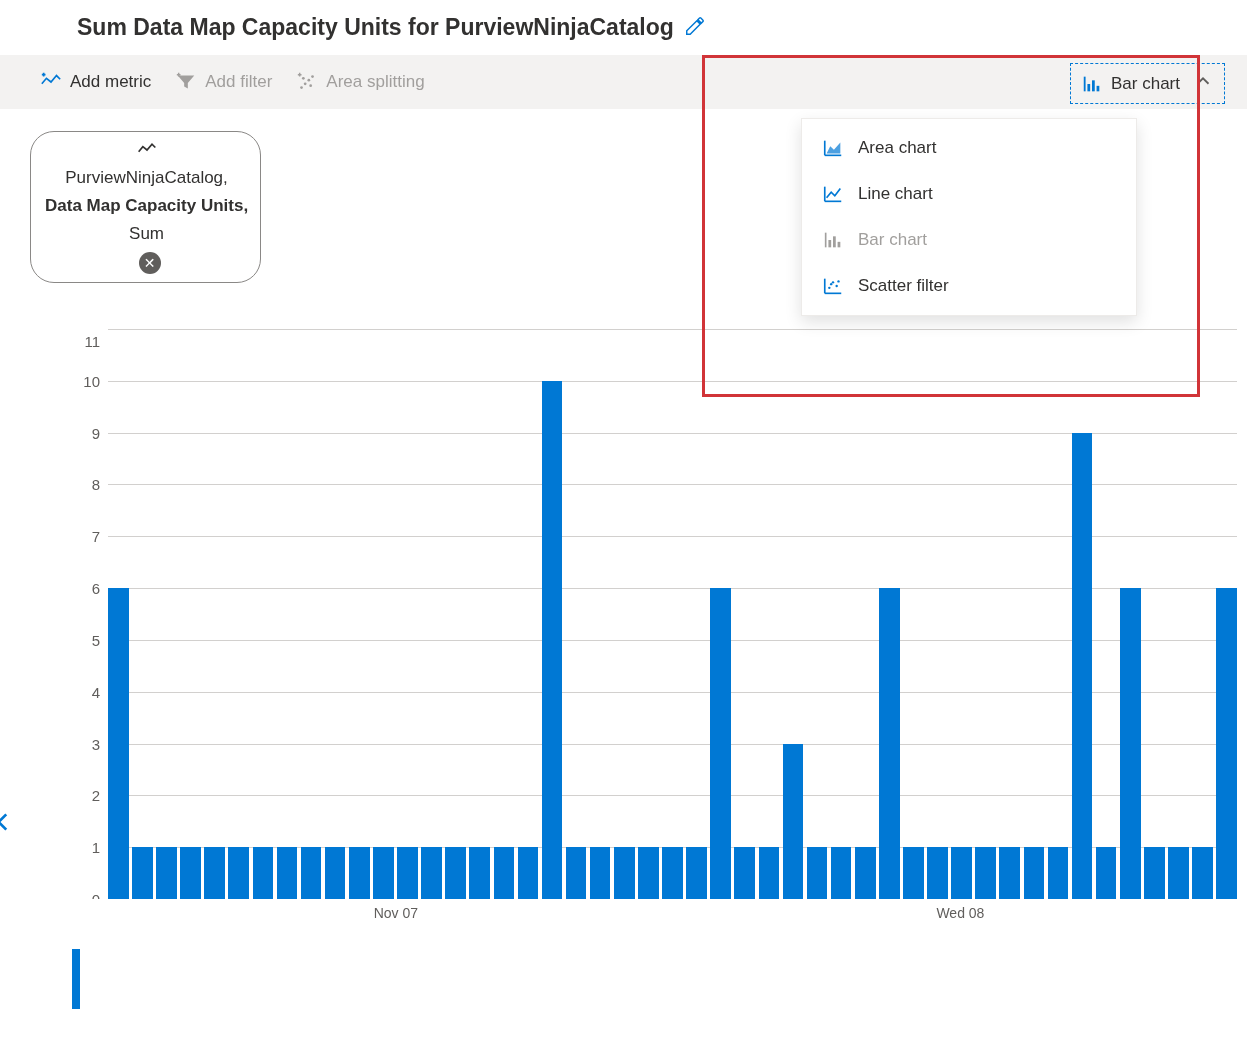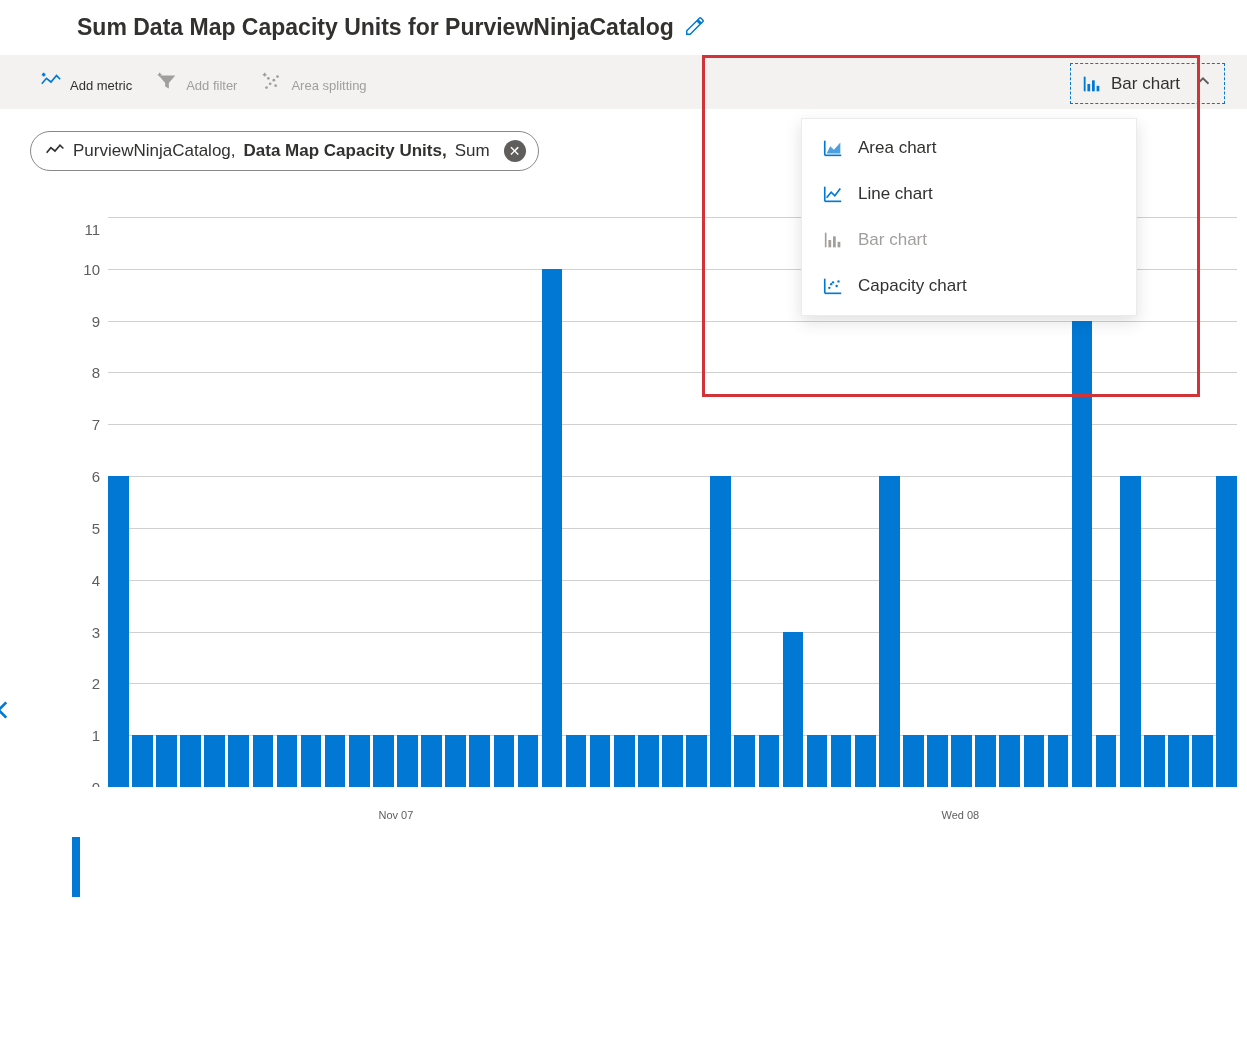--- a/index.html
+++ b/index.html
@@ -5,53 +5,53 @@
     * { box-sizing: border-box; margin: 0; padding: 0; font-family: "Segoe UI", Arial, sans-serif; }
     body { background: #ffffff; width: 1247px; position: relative; padding: 10px 0 40px 0; }
 
     
     .title-row { display: flex; align-items: center; gap: 10px; padding: 4px 0 14px 42px; margin-left: 35px; }
     .title-text { font-size: 23px; font-weight: 600; color: #323130; }
     .edit-icon svg { width: 22px; height: 22px; }
 
     
     .toolbar { display: flex; align-items: center; gap: 24px; background: #f3f2f1; padding: 12px 18px 12px 40px; position: relative; height: 54px; }
-    .toolbar-item { display: flex; align-items: flex-end; gap: 8px; font-size: 13px; color: #323130; cursor: pointer; }
+    .toolbar-item { display: flex; align-items: center; gap: 8px; font-size: 17px; color: #323130; cursor: pointer; }
     .toolbar-item.disabled { color: #a19f9d; }
     .toolbar-item svg { width: 22px; height: 22px; flex-shrink: 0; }
 
     .chart-type-selector { position: absolute; right: 22px; top: 8px; display: flex; align-items: center; gap: 8px; font-size: 17px; color: #323130; border: 1px dashed #0078d4; padding: 6px 10px; cursor: pointer; }
     .chart-type-selector svg { width: 22px; height: 22px; }
     .chevron-up { margin-left: 4px; }
 
     
     .highlight-box { position: absolute; border: 3px solid #d13438; pointer-events: none; z-index: 100; }
 
     
     .dropdown { position: absolute; right: 110px; top: 118px; background: #ffffff; border: 1px solid #edebe9; box-shadow: 0 6px 16px rgba(0,0,0,0.12); z-index: 50; width: 336px; padding: 6px 0; }
     .dropdown-item { display: flex; align-items: center; gap: 14px; padding: 12px 20px; font-size: 17px; color: #323130; cursor: pointer; }
     .dropdown-item.selected { color: #a19f9d; }
     .dropdown-item svg { width: 22px; height: 22px; flex-shrink: 0; }
 
     
     .pill-row { padding: 22px 0 16px 30px; }
-    .metric-pill { display: inline-flex; align-items: center; gap: 8px; border: 1px solid #8a8886; border-radius: 24px; padding: 8px 12px 8px 14px; font-size: 17px; color: #323130; }
+    .metric-pill { display: inline-flex; align-items: center; gap: 8px; border: 1px solid #8a8886; border-radius: 24px; padding: 8px 12px 8px 14px; font-size: 17px; color: #323130; flex-direction: column; }
     .metric-pill .bold { font-weight: 700; }
     .close-badge { background: #605e5c; color: #fff; width: 22px; height: 22px; border-radius: 50%; display: inline-flex; align-items: center; justify-content: center; font-size: 14px; margin-left: 6px; }
 
     
     .chart-area { position: relative; padding: 30px 10px 0 70px; }
     .chart-canvas { position: relative; height: 570px; overflow: hidden; }
     .gridlines { position: absolute; left: 38px; right: 0; top: 0; height: 100%; }
     .gridline { position: absolute; left: 0; right: 0; border-top: 1px solid #d2d0ce; }
     .y-label { position: absolute; left: 0; font-size: 15px; color: #605e5c; transform: translateY(-50%); width: 30px; text-align: right; }
     .bars { position: absolute; left: 0; right: 0; bottom: 0; height: 100%; display: flex; align-items: flex-end; gap: 3.5px; padding-left: 38px; }
     .bar { flex: 1; background: #0078d4; min-width: 0; }
     .x-labels { position: relative; height: 30px; margin-left: 38px; }
-    .x-label { position: absolute; font-size: 11px; color: #605e5c; transform: translateX(-50%); top: 22px; }
+    .x-label { position: absolute; font-size: 14px; color: #605e5c; transform: translateX(-50%); top: 6px; }
 
     
     .legend { display: flex; gap: 10px; padding: 20px 0 0 72px; align-items: flex-start; }
     .legend-bar { width: 8px; height: 60px; background: #0078d4; }
     .legend-text .l1 { font-size: 14px; font-weight: 700; color: #323130; }
     .legend-text .l2 { font-size: 13px; color: #605e5c; }
     .legend-text .l3 { font-size: 28px; font-weight: 400; color: #323130; line-height: 1; margin-top: 2px; }
 
     
     .left-chevron { position: absolute; left: -10px; top: 510px; color: #0078d4; }
@@ -144,21 +144,21 @@
   <div class="dropdown-item">
     <svg viewBox="0 0 24 24" fill="#0078d4">
         <path d="M3 20V4" stroke="#0078d4" stroke-width="1.8" fill="none"></path>
         <path d="M3 20h18" stroke="#0078d4" stroke-width="1.8" fill="none"></path>
         <circle cx="8" cy="14" r="1.3"></circle>
         <circle cx="12" cy="8" r="1.3"></circle>
         <circle cx="16" cy="12" r="1.3"></circle>
         <circle cx="10" cy="10" r="1.3"></circle>
         <circle cx="18" cy="7" r="1.3"></circle>
       </svg>
-    <span>Capacity chart</span>
+    <span>Scatter filter</span>
   </div>
 </div>
 
 <div class="pill-row">
   <div class="metric-pill">
     <svg width="20" height="20" viewBox="0 0 24 24" fill="none" stroke="#323130" stroke-width="2">
         <polyline points="2,14 7,8 12,12 18,5 22,9"></polyline>
       </svg>
     <span>PurviewNinjaCatalog,</span>
     <span class="bold">Data Map Capacity Units,</span>

